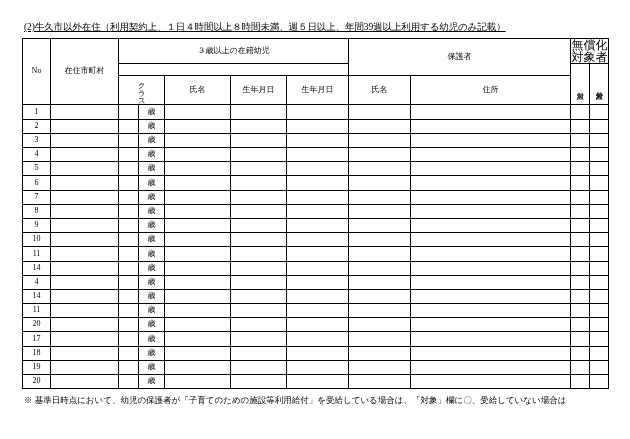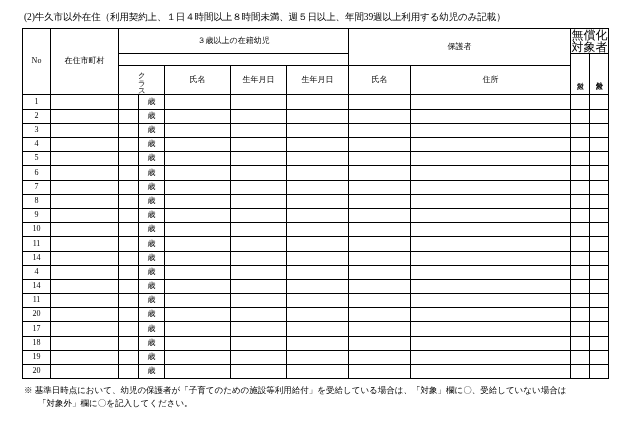--- a/index.html
+++ b/index.html
@@ -18,23 +18,24 @@
   #page {
     position: relative;
     width: 630px;
     height: 439px;
     box-sizing: border-box;
     padding: 10px 22px 0 22px;
   }
   .doc-title {
     font-size: 9.5px;
     line-height: 14px;
-    margin: 0 0 4px 2px;
+    margin: 10px 0 4px 2px;
     white-space: nowrap;
     letter-spacing: -0.1px;
+    text-decoration: underline;
   }
   table.main {
     border-collapse: collapse;
     width: 586px;
     table-layout: fixed;
   }
   table.main th, table.main td {
     border: 1px solid #000000;
     padding: 0;
     font-weight: normal;
@@ -394,16 +395,15 @@
           <td class="row-cell"></td>
           <td class="row-cell"></td>
           <td class="row-cell"></td>
         </tr>
       </tbody>
   </table>
 
   <div class="note">
     <span>※</span>
     <span>基準日時点において、幼児の保護者が「子育てのための施設等利用給付」を受給している場合は、「対象」欄に〇、受給していない場合は</span>
-    <span class="note-line2">「対象外」欄に〇を記入してください。</span>
   </div>
 
 </div>
 
 </body></html>

